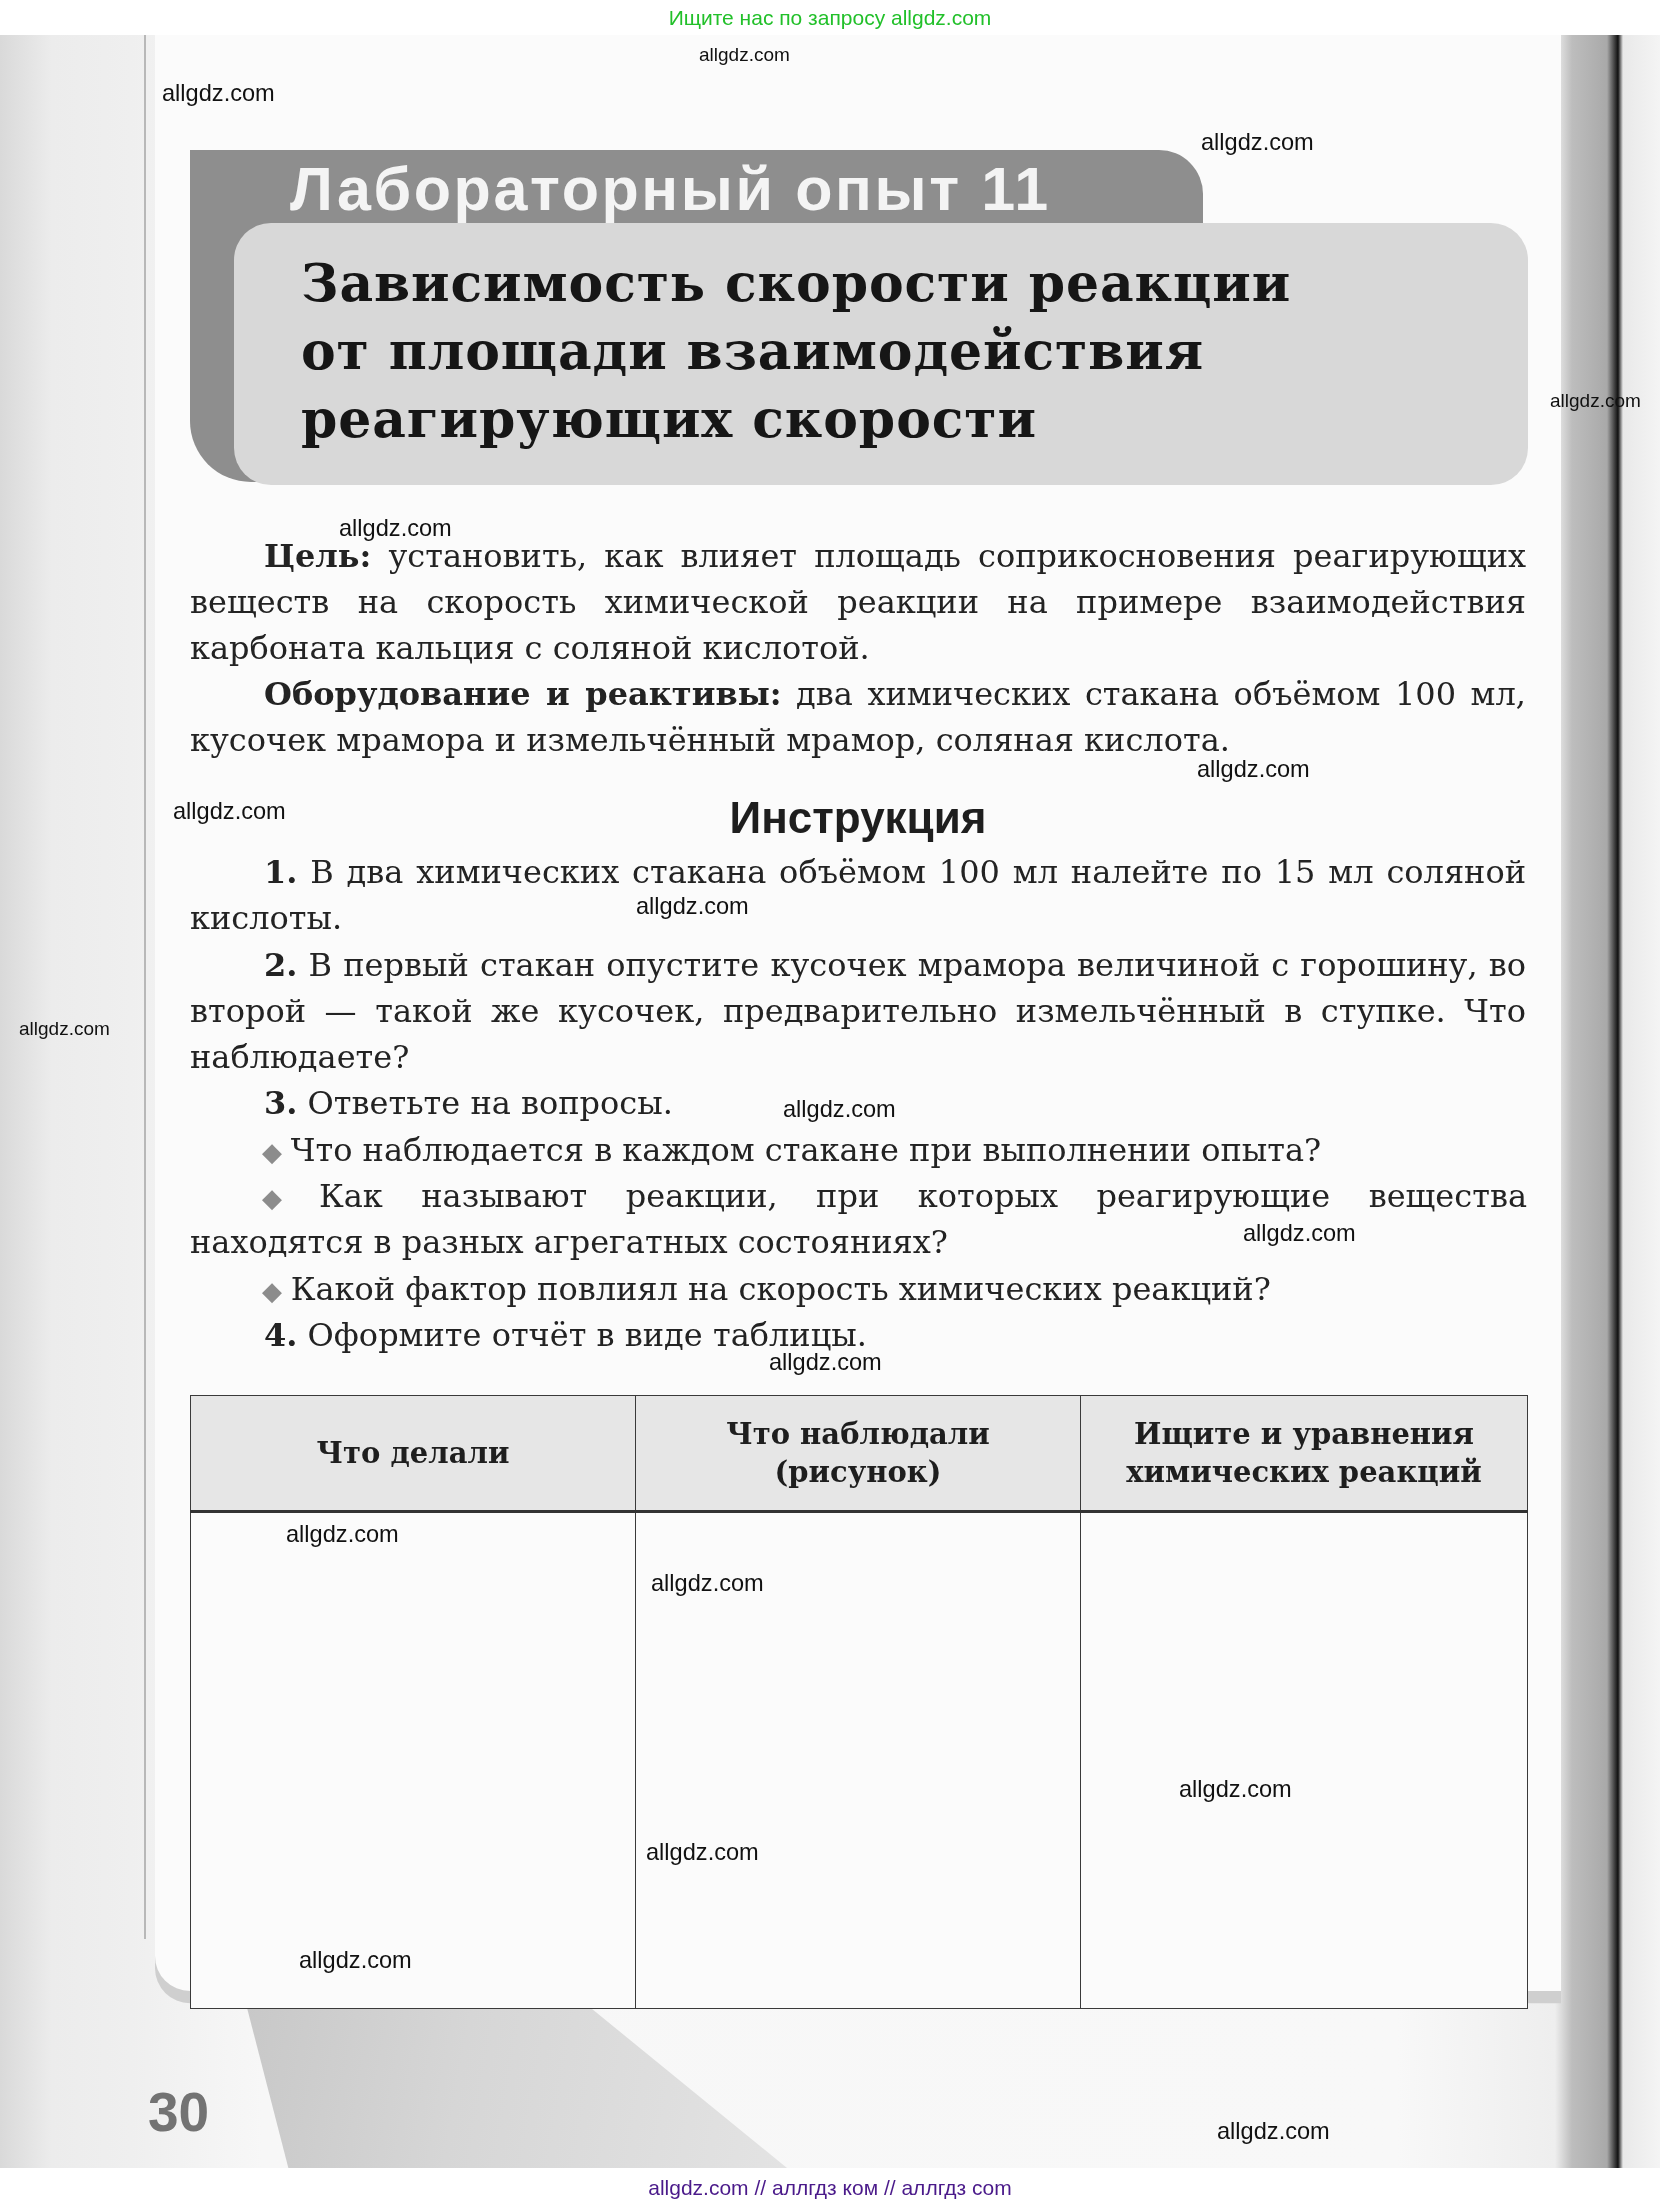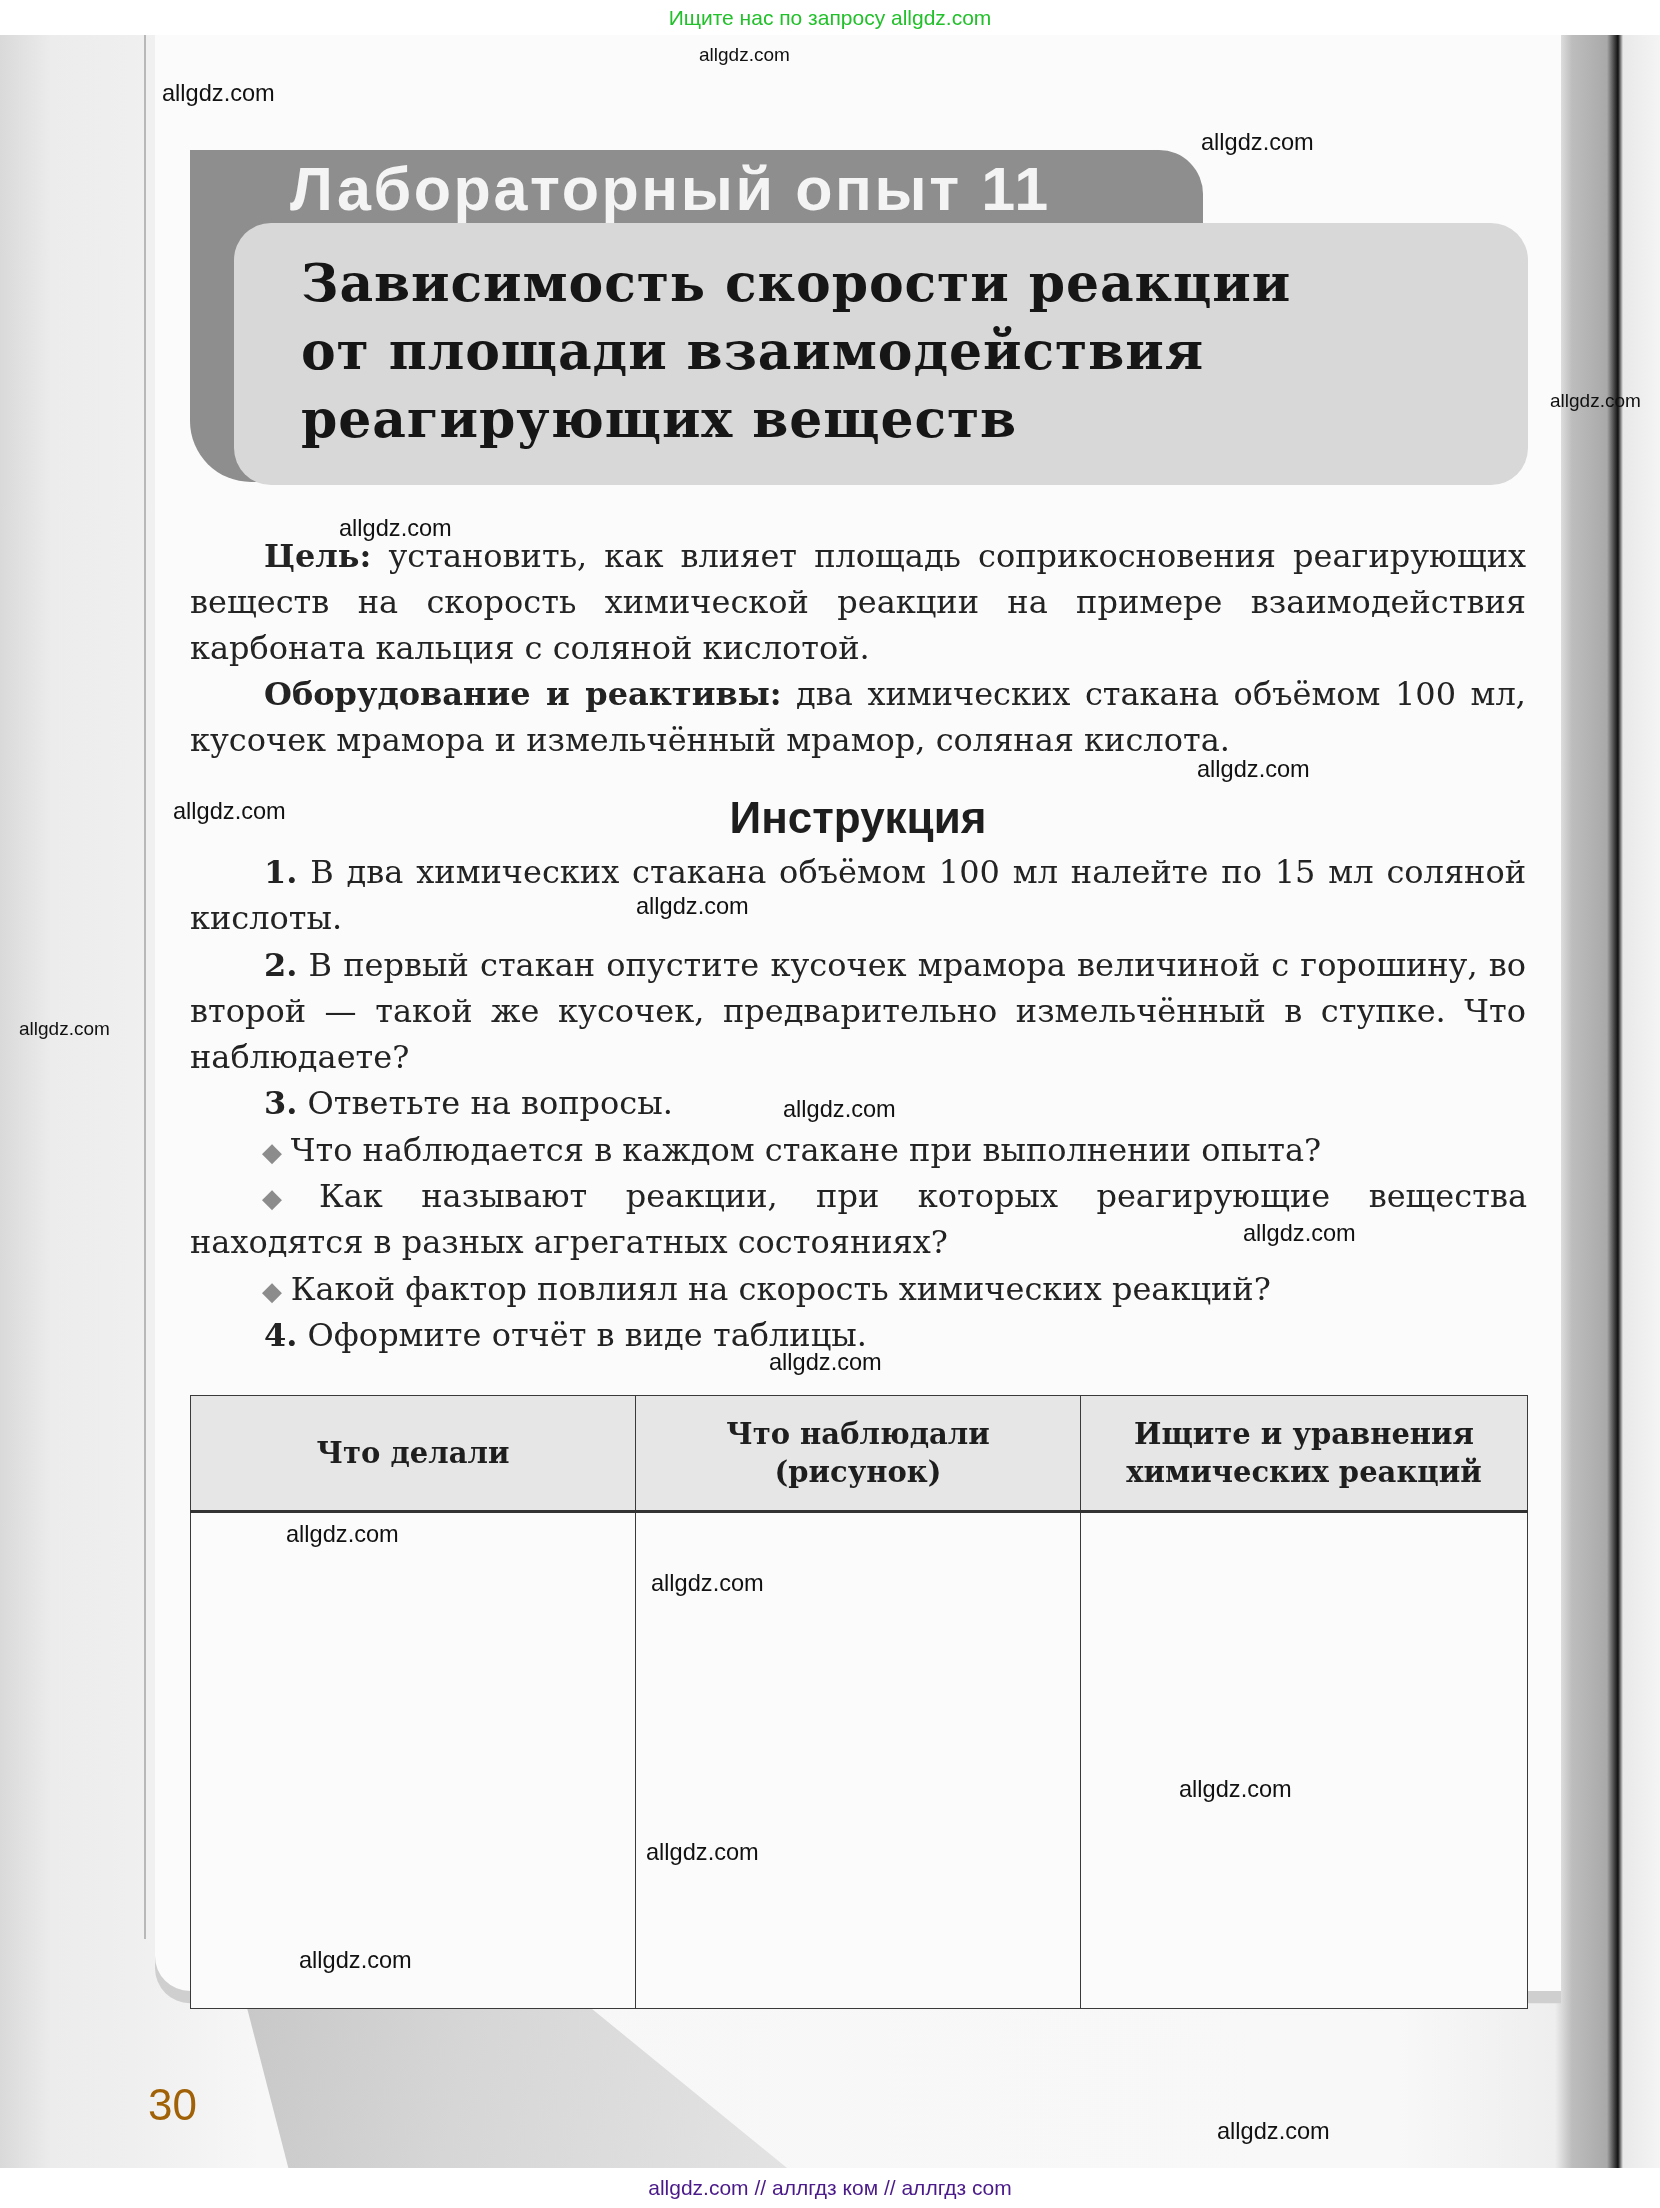--- a/index.html
+++ b/index.html
@@ -83,21 +83,21 @@
   }
   .report-table th {
     height:114px; background:#e6e6e6;
     font-family:"DejaVu Serif", serif; font-weight:bold; font-size:29px; line-height:38px;
     color:#1e1e1e; text-align:center; vertical-align:middle; padding:0 8.7px;
   }
   .report-table th { border-bottom:3.5px solid #333; }
   .report-table td { background:#fbfbfb; }
   .page-number {
     position:absolute; left:148px; top:2080px;
-    font-family:"Liberation Sans", sans-serif; font-weight:normal; font-size:44px; color:#a16207;
+    font-family:"Liberation Sans", sans-serif; font-weight:bold; font-size:55px; color:#737373;
   }
   .wm {
     position:absolute; font-family:"Liberation Sans", sans-serif; font-size:23.6px; color:#111;
     white-space:nowrap;
   }
   .wm.small { font-size:19px; }
 </style>
 </head>
 <body>
 
@@ -106,21 +106,21 @@
 <div class="scan"></div>
 <div class="left-edge"></div>
 <div class="page-card"></div>
 <div class="shadow-wedge"></div>
 
 <div class="lab-tab"></div>
 <div class="lab-tab-label">Лабораторный опыт 11</div>
 <div class="title-box"></div>
 <div class="title-line" style="top:252px;">Зависимость скорости реакции</div>
 <div class="title-line" style="top:320px;">от площади взаимодействия</div>
-<div class="title-line" style="top:388px;">реагирующих веществ</div>
+<div class="title-line" style="top:388px;">реагирующих скорости</div>
 
 <p class="para indent" style="top:533px;"><span class="lbl">Цель:</span><span> установить, как влияет площадь соприкосновения реагирующих веществ на скорость химической реакции на примере взаимодействия карбоната кальция с соляной кислотой.</span></p>
 
 <p class="para indent" style="top:671px;"><span class="lbl">Оборудование и реактивы:</span><span> два химических стакана объёмом 100 мл, кусочек мрамора и измельчённый мрамор, соляная кислота.</span></p>
 
 <div class="section-title">Инструкция</div>
 
 <p class="para indent" style="top:849px;"><span class="lbl">1.</span><span> В два химических стакана объёмом 100 мл налейте по 15 мл соляной кислоты.</span></p>
 
 <p class="para indent" style="top:942px;"><span class="lbl">2.</span><span> В первый стакан опустите кусочек мрамора величиной с горошину, во второй — такой же кусочек, предварительно измельчённый в ступке. Что наблюдаете?</span></p>

